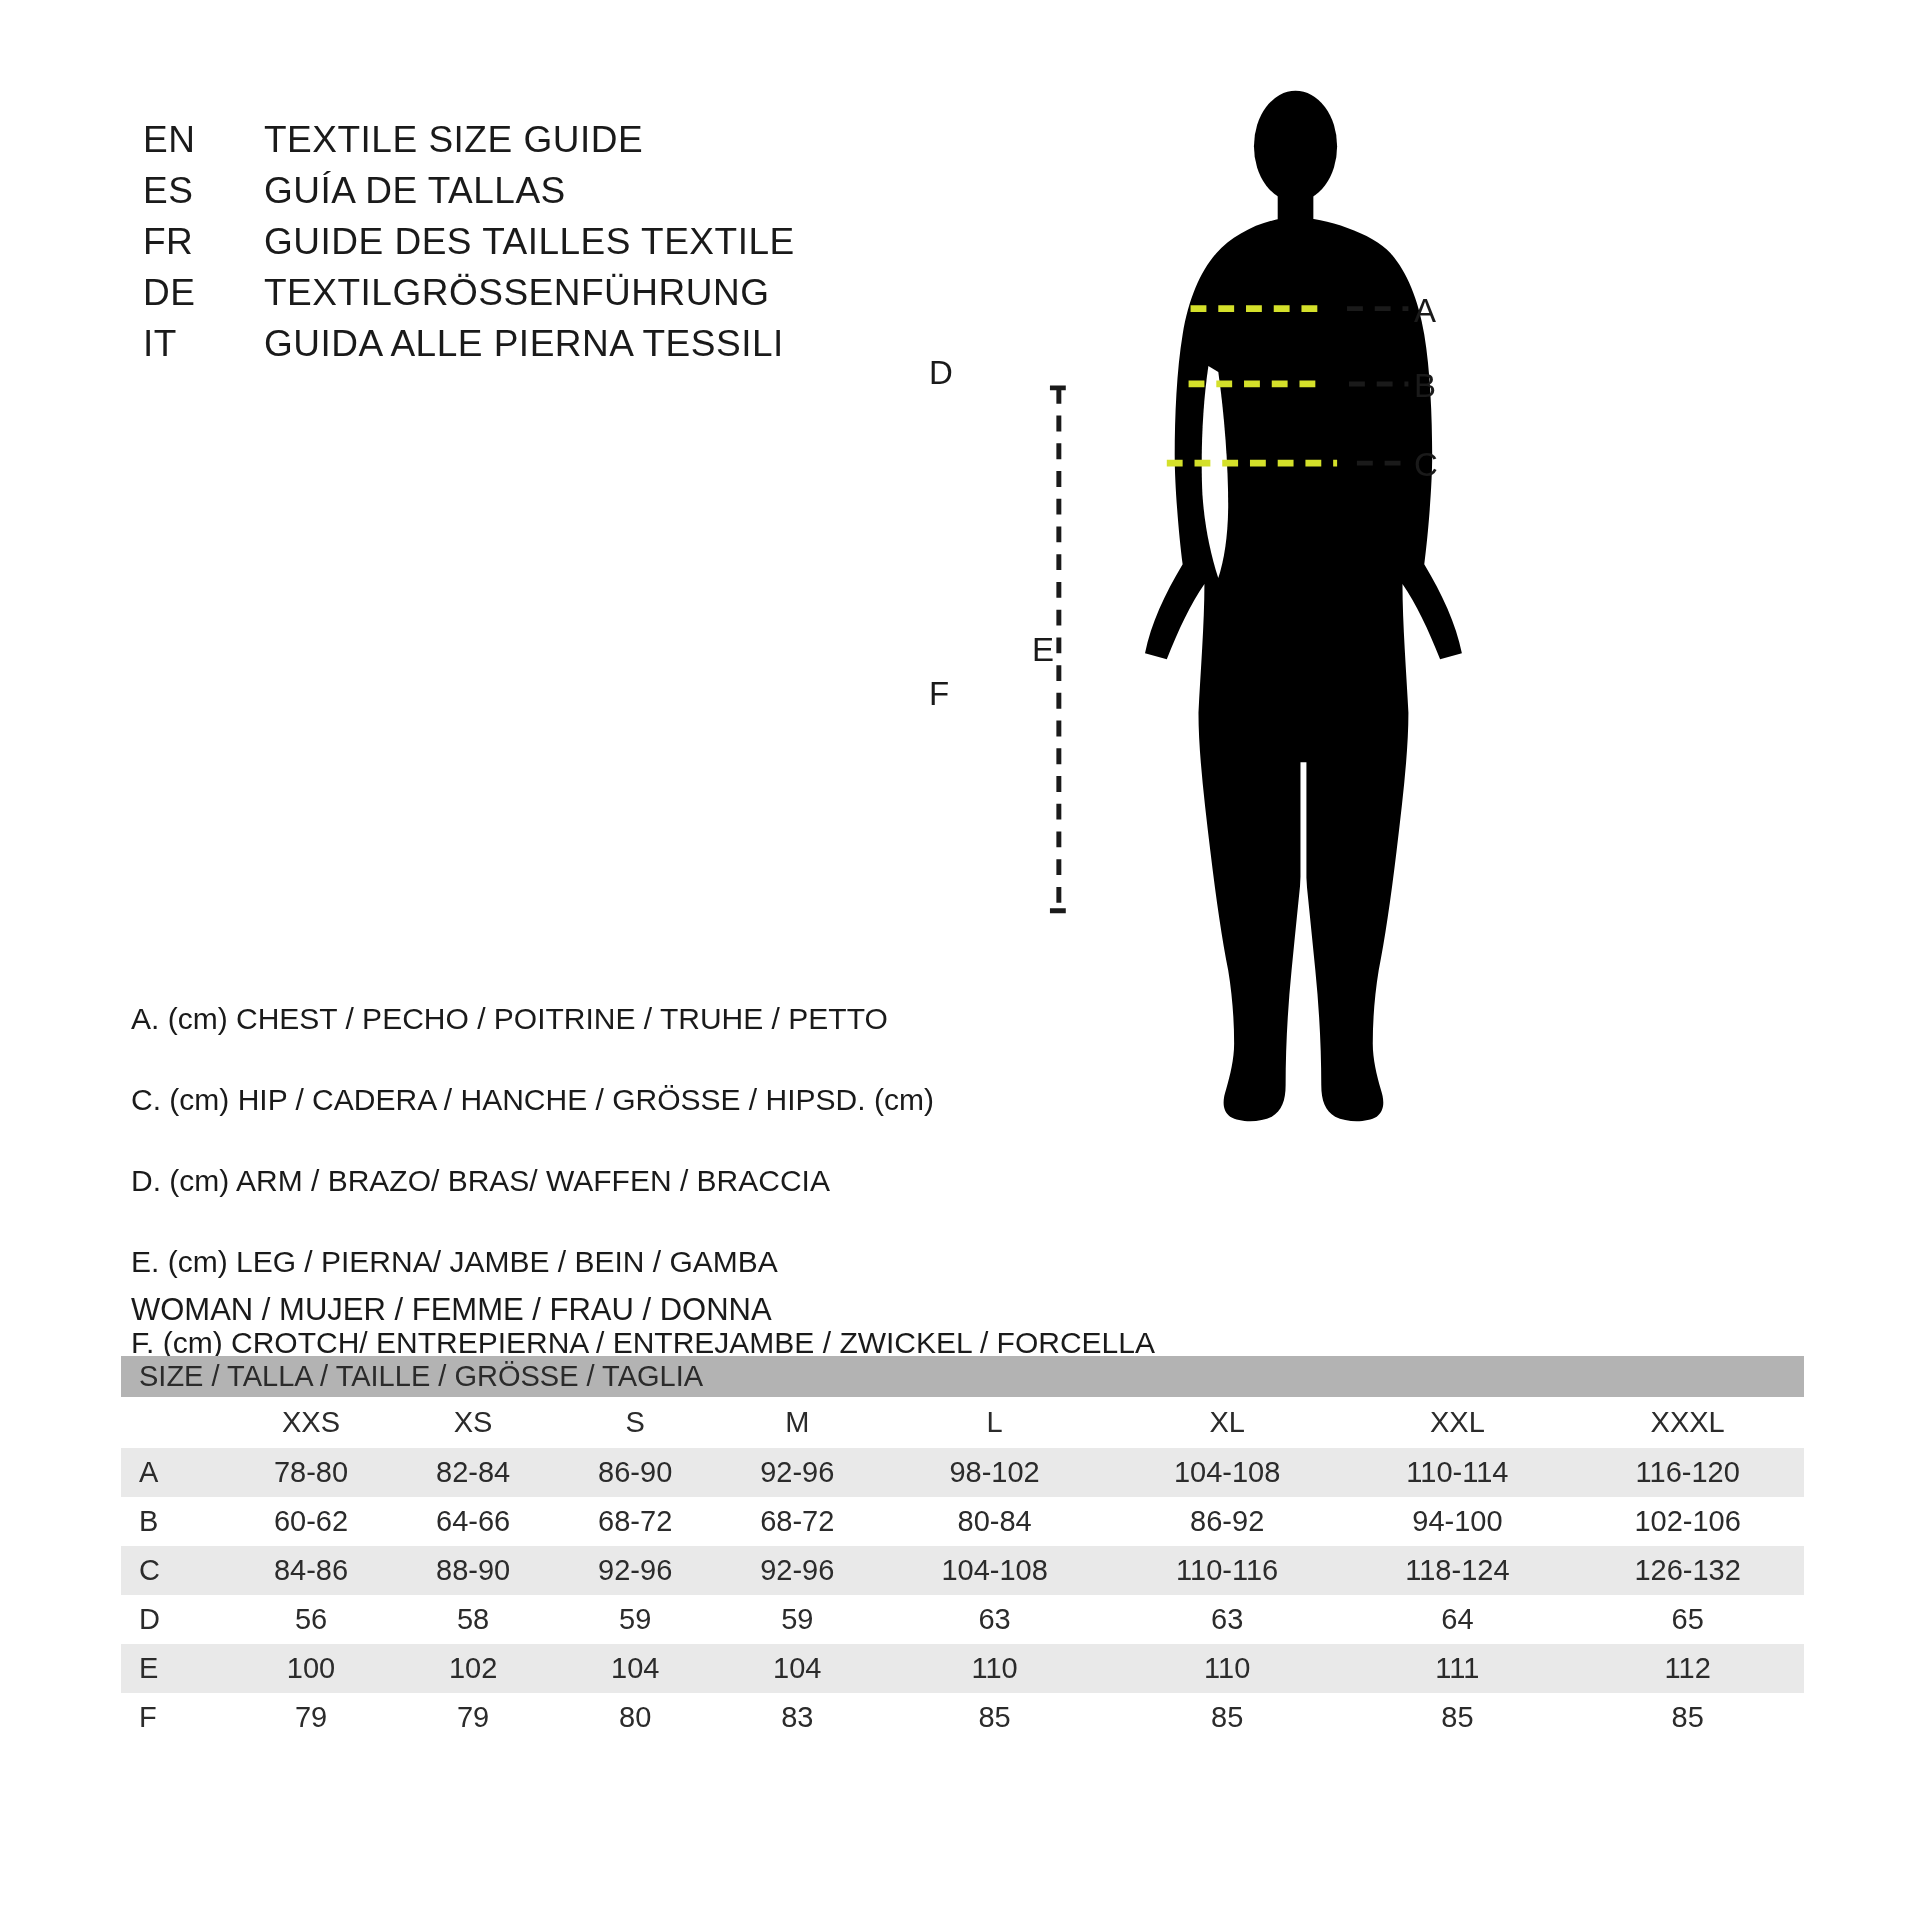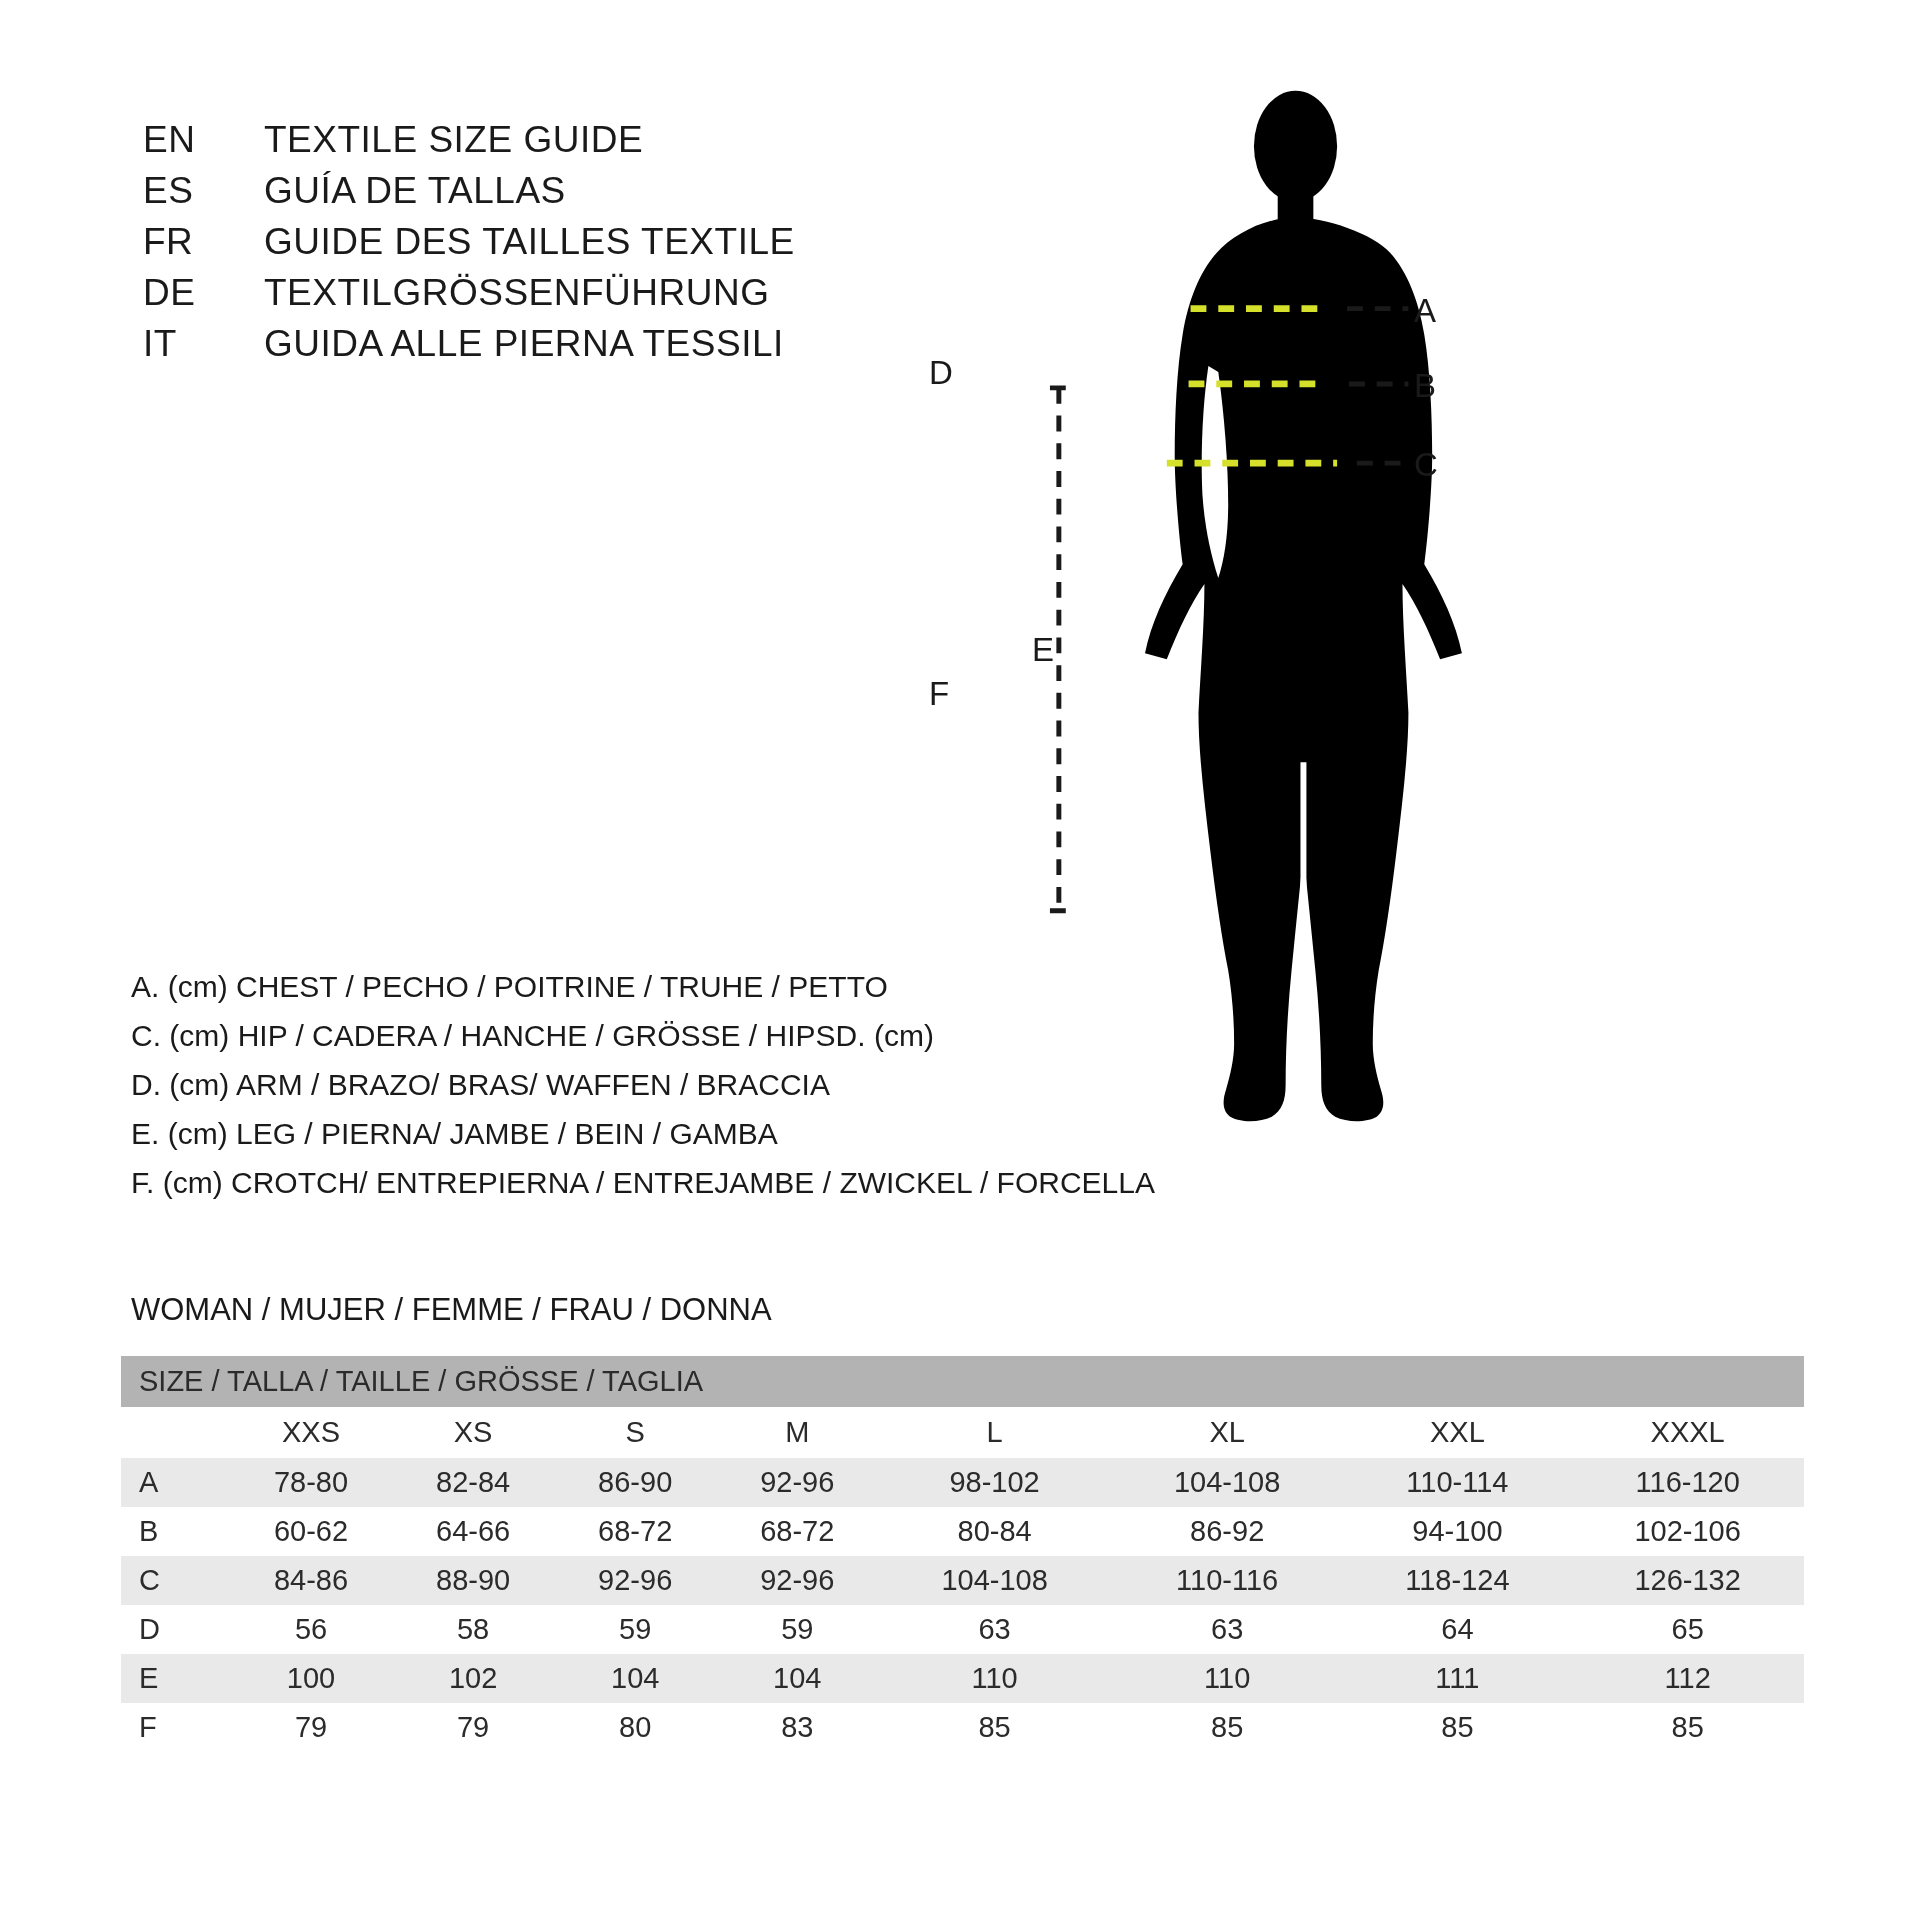--- a/index.html
+++ b/index.html
@@ -44,20 +44,21 @@
   .legend-block {
     position: absolute;
     left: 131px;
     top: 962px;
   }
   .legend-row {
     font-size: 30px;
     line-height: 49px;
     color: #1a1a1a;
     white-space: nowrap;
+    margin-top: 32px;
   }
 
   
   .category-label {
     position: absolute;
     left: 131px;
     top: 1292px;
     font-size: 31px;
     color: #1a1a1a;
     white-space: nowrap;
@@ -78,21 +79,21 @@
     height: 49px;
     font-weight: normal;
     text-align: center;
   }
   .size-table .hdr-band td {
     background: #b3b3b3;
     text-align: left;
     padding-left: 18px;
     font-size: 29px;
     color: #2b2b2b;
-    height: 51px;
+    height: 41px;
   }
   .size-table .col-head td {
     background: #ffffff;
     height: 51px;
     margin-top: 24px;
   }
   .size-table .row-label {
     text-align: left;
     padding-left: 18px;
     width: 91px;

